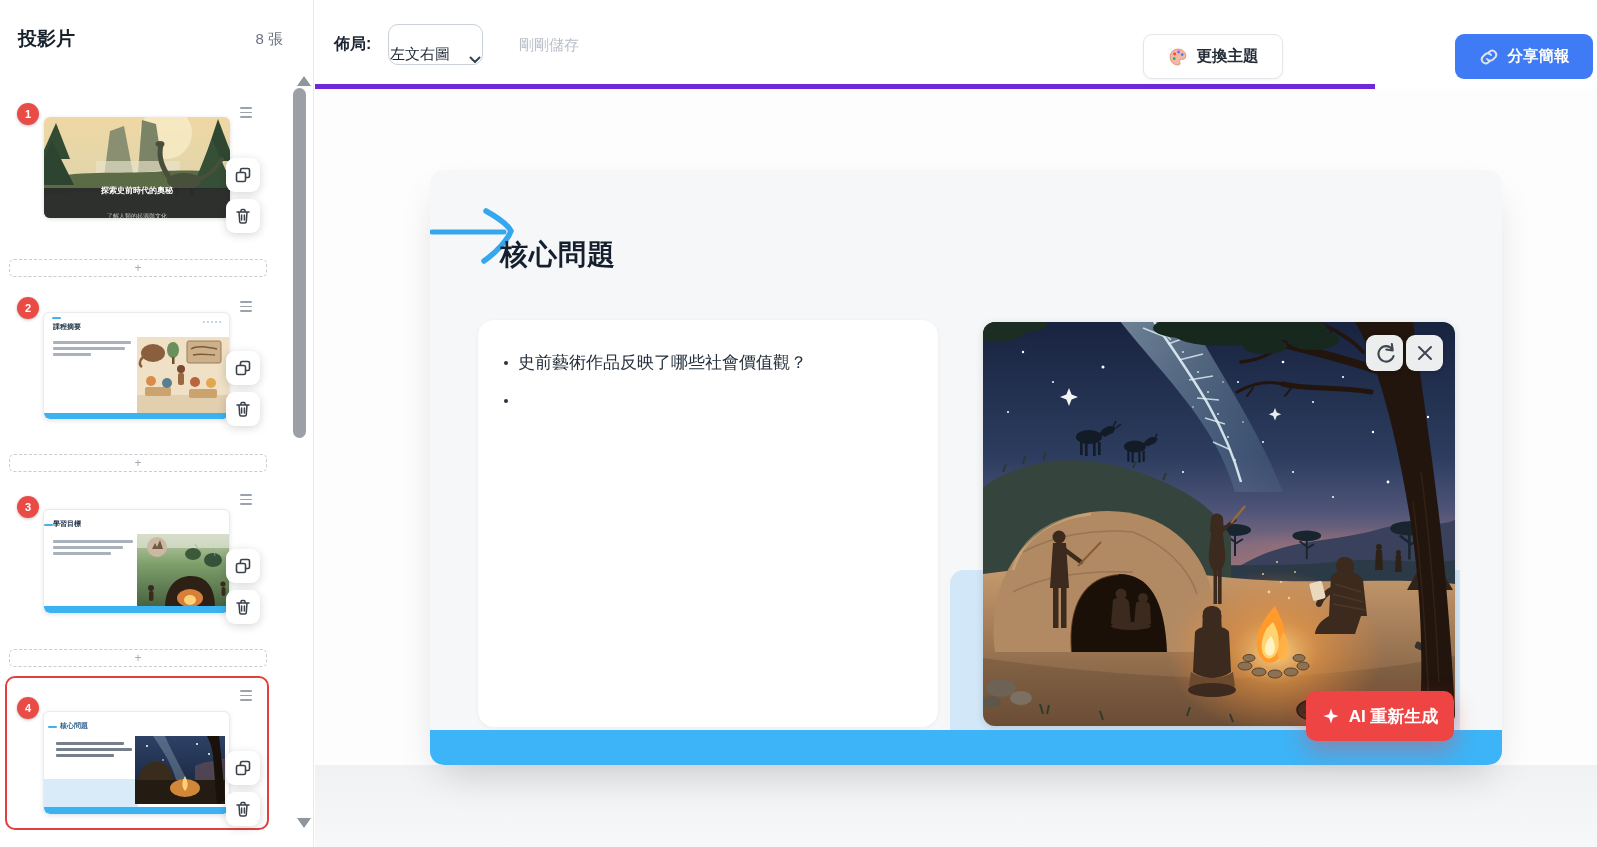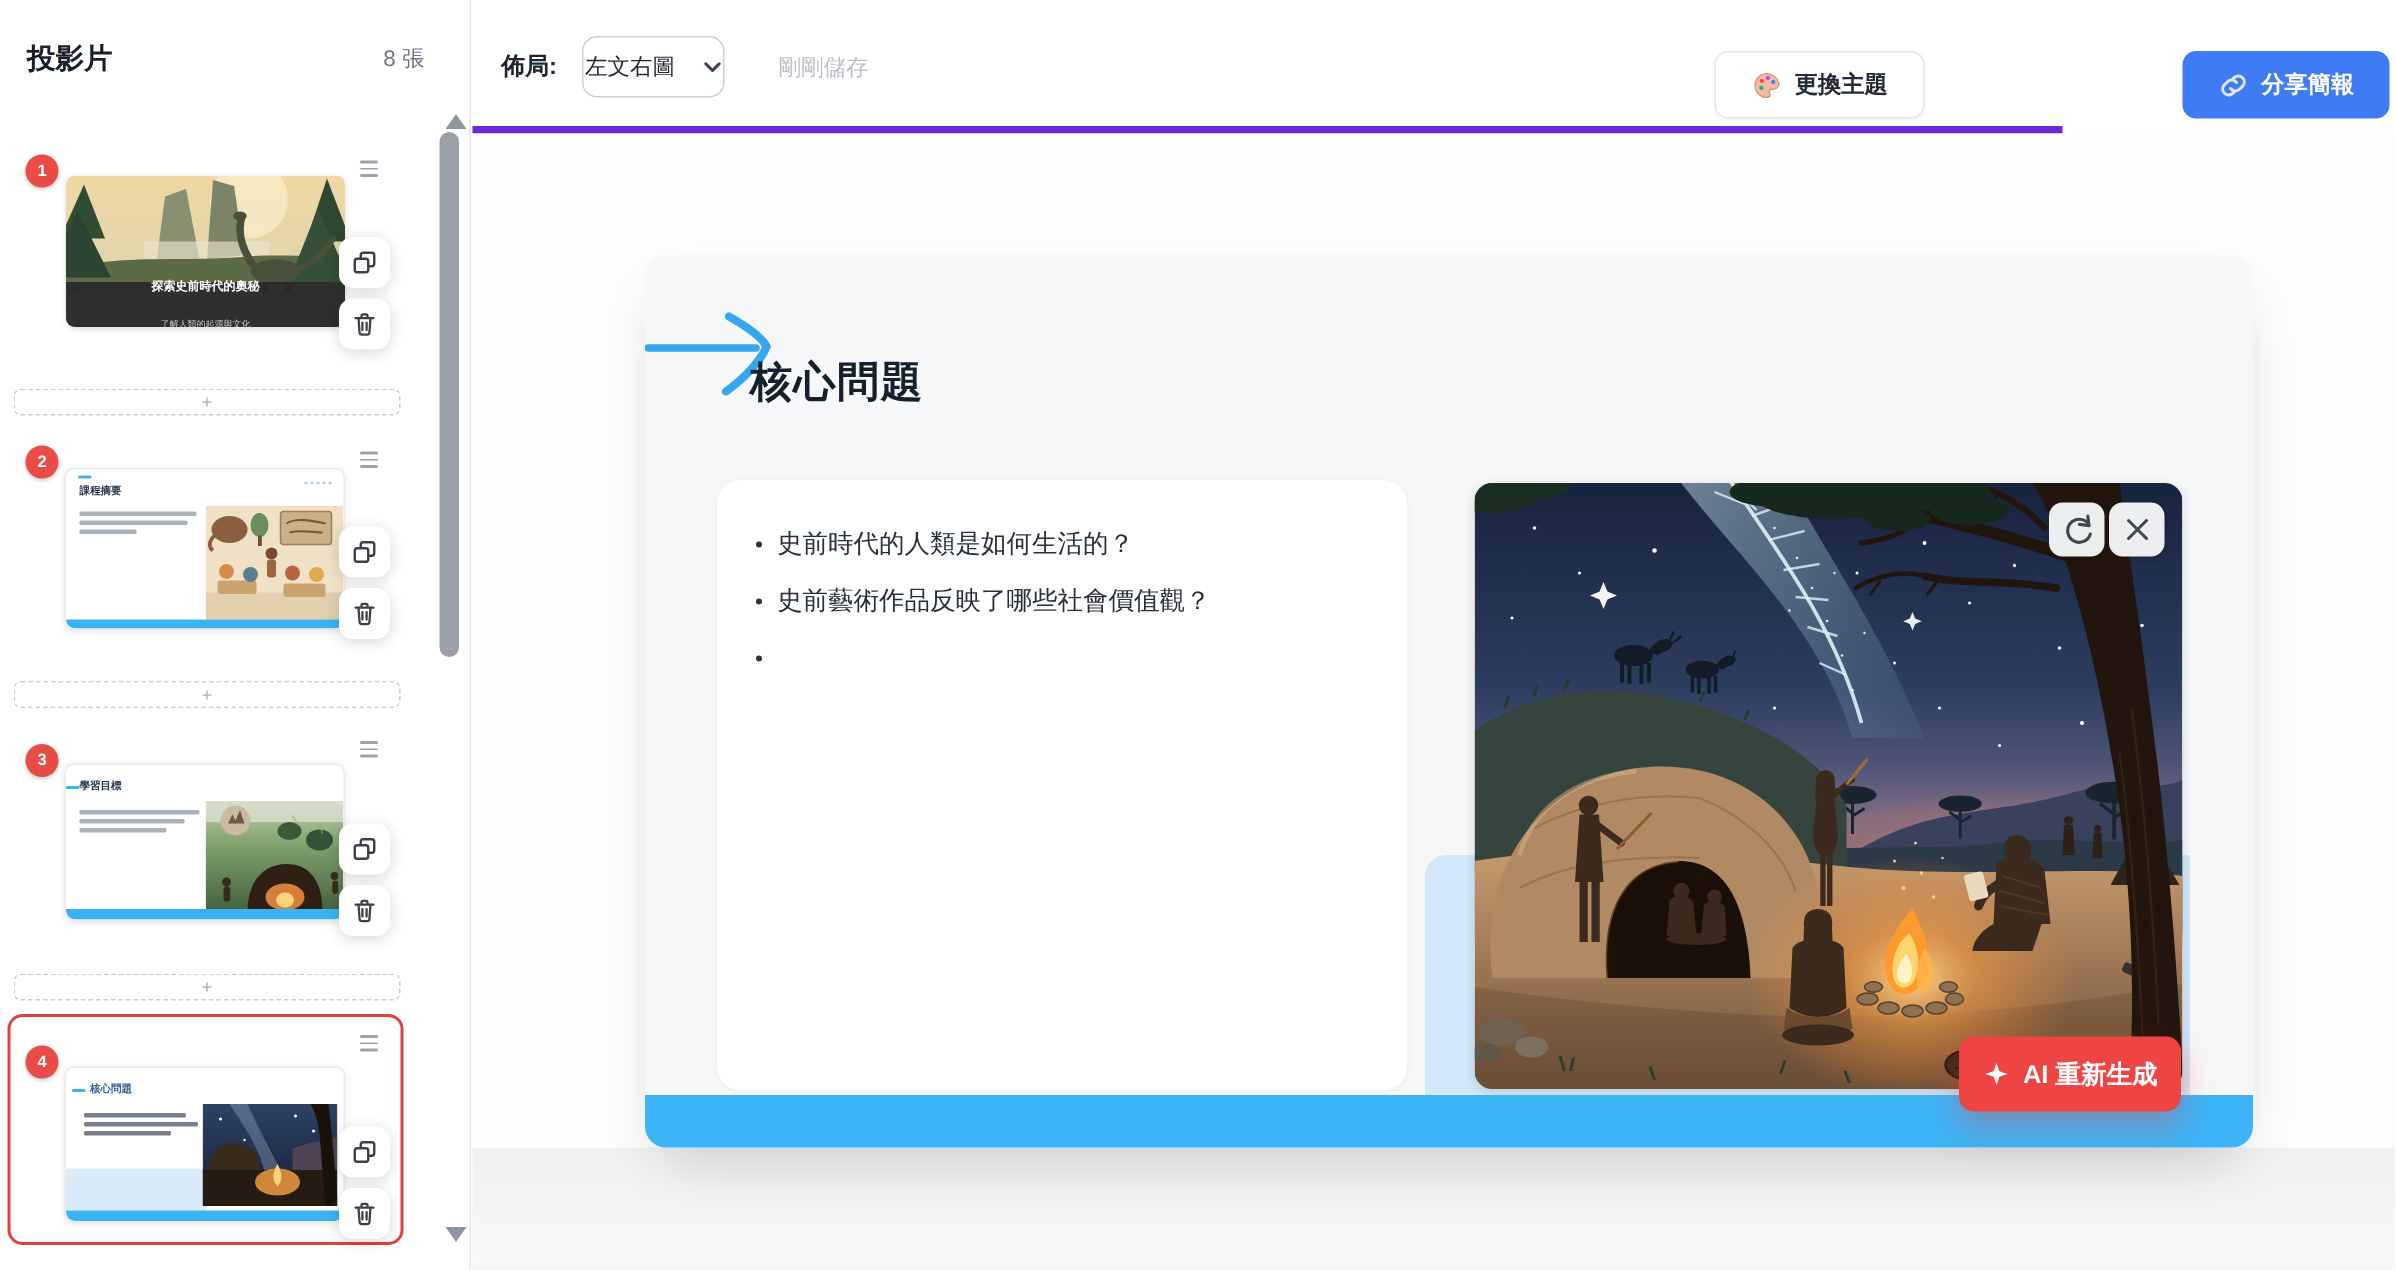--- a/index.html
+++ b/index.html
@@ -29,21 +29,21 @@
   .add-sep { position:absolute; left:9px; width:258px; height:18px; border:1px dashed #c9ccd2; border-radius:5px; color:#a7adb5; font-size:12px; display:flex; align-items:center; justify-content:center; cursor:pointer; background:#fff; }
   #sel-frame { position:absolute; left:5px; top:676px; width:264px; height:154px; border:2px solid #e2403c; border-radius:10px; z-index:1; }
   .scroll-thumb { position:absolute; left:293px; top:88px; width:13px; height:350px; background:#9aa0a6; border-radius:7px; cursor:pointer; }
   .scroll-arrow { position:absolute; left:297px; width:0; height:0; border-left:7px solid transparent; border-right:7px solid transparent; cursor:pointer; }
   .scroll-arrow.up { top:76px; border-bottom:10px solid #8e959d; }
   .scroll-arrow.down { top:818px; border-top:10px solid #8e959d; }
 
   
   #topbar { position:absolute; left:315px; top:0; width:1060px; height:89px; background:#fff; border-bottom:5px solid #6d28d9; }
   .layout-label { position:absolute; left:19px; top:34px; font-size:16px; font-weight:600; color:#1c2532; }
-  .layout-select { position:absolute; left:73px; top:24px; width:95px; height:41px; border:1.5px solid #c9d0d8; border-radius:10px; background:#fff; display:flex; align-items:center; justify-content:center; gap:19px; font-size:15px; color:#1c2532; cursor:pointer; }
+  .layout-select { position:absolute; left:73px; top:24px; width:95px; height:41px; border:1.5px solid #c9d0d8; border-radius:10px; background:#fff; display:flex; align-items:flex-end; justify-content:center; gap:19px; font-size:15px; color:#1c2532; cursor:pointer; }
   .save-status { position:absolute; left:204px; top:36px; font-size:15px; color:#b9bfc9; }
   .tb-btn { position:absolute; top:34px; height:45px; border-radius:9px; display:flex; align-items:center; justify-content:center; gap:9px; font-size:15.5px; font-weight:600; cursor:pointer; border:none; }
   #btn-theme { left:828px; width:140px; background:#fff; border:1px solid #e3e6ea; color:#222b36; box-shadow:0 1px 3px rgba(0,0,0,.05); }
   #btn-download { left:985px; width:137px; background:#10b981; color:#fff; }
   #btn-share { left:1140px; width:138px; background:#3e7bf5; color:#fff; }
 
   
   #main { position:absolute; left:315px; top:89px; width:1282px; height:758px; background:#fdfdfe; }
   #bottom-strip { position:absolute; left:0; top:676px; width:1282px; height:82px; background:linear-gradient(180deg,#eff1f3,#f7f8f9); }
   #canvas { position:absolute; left:115px; top:81px; width:1072px; height:595px; background:#f6f7f8; border-radius:14px; box-shadow:0 18px 40px -12px rgba(0,0,0,.18); }
@@ -328,24 +328,20 @@
 
     <div id="canvas">
       <svg id="arrow-doodle" viewBox="0 0 106 58">
         <path d="M2 26 H74" stroke="#35a7ef" stroke-width="5" stroke-linecap="round" fill="none"></path>
         <path d="M56 5 C72 14 79 21 81 25 C78 33 68 45 54 55" stroke="#35a7ef" stroke-width="5.5" stroke-linecap="round" fill="none"></path>
       </svg>
       <div id="slide-title">核心問題</div>
 
       <div id="bullet-card">
         <div class="bullet-rows">
-          <div class="bullet-row">
-              <span class="bullet-dot"></span>
-              <span class="bullet-text">史前時代的人類是如何生活的？</span>
-            </div>
           <div class="bullet-row">
               <span class="bullet-dot"></span>
               <span class="bullet-text">史前藝術作品反映了哪些社會價值觀？</span>
             </div>
           <div class="bullet-row">
               <span class="bullet-dot"></span>
             </div>
         </div>
       </div>
 

